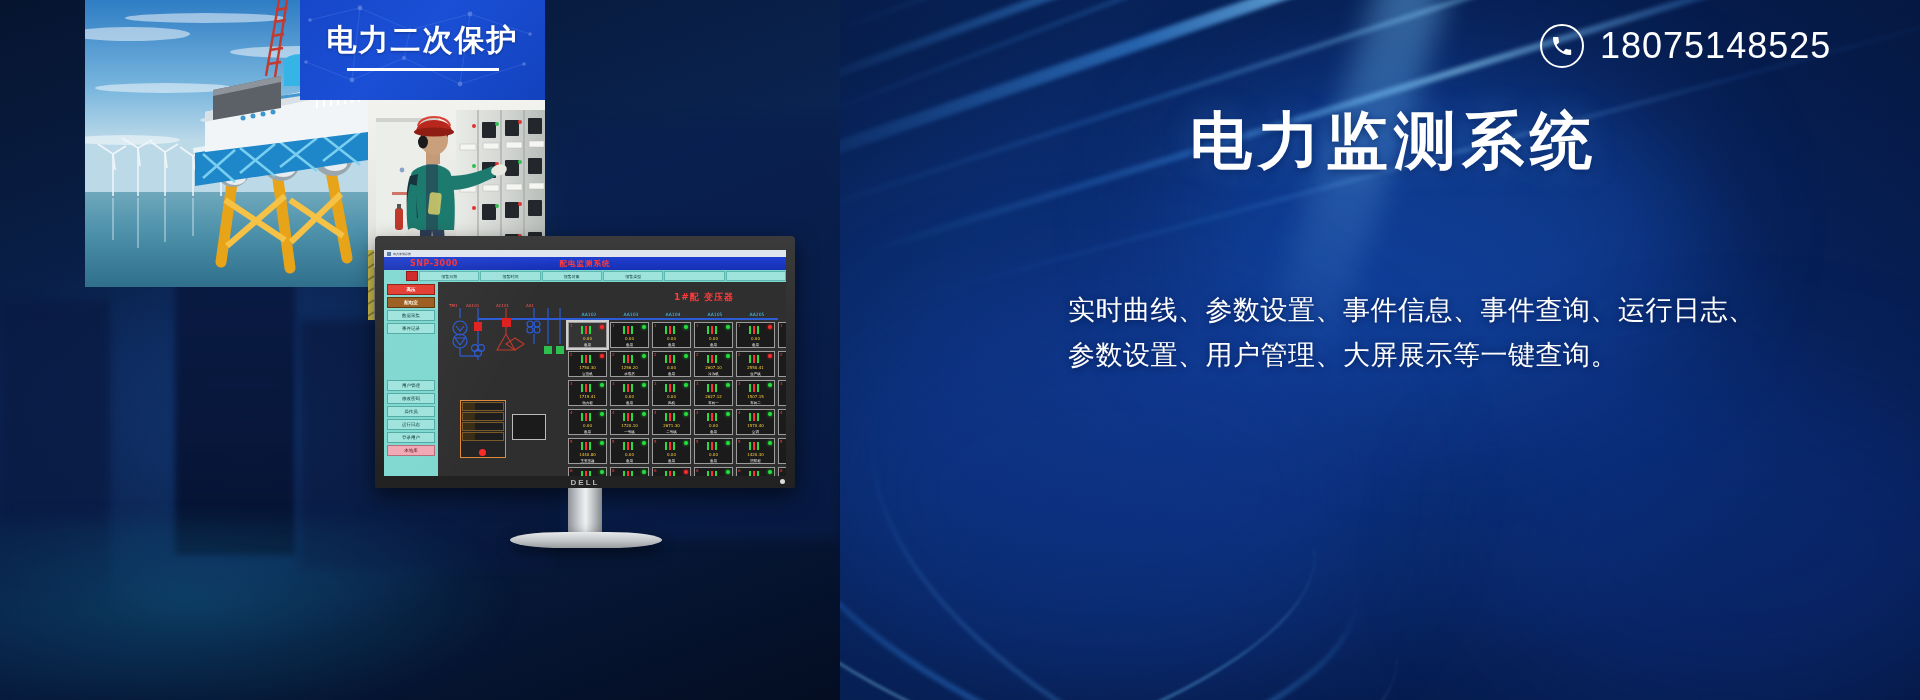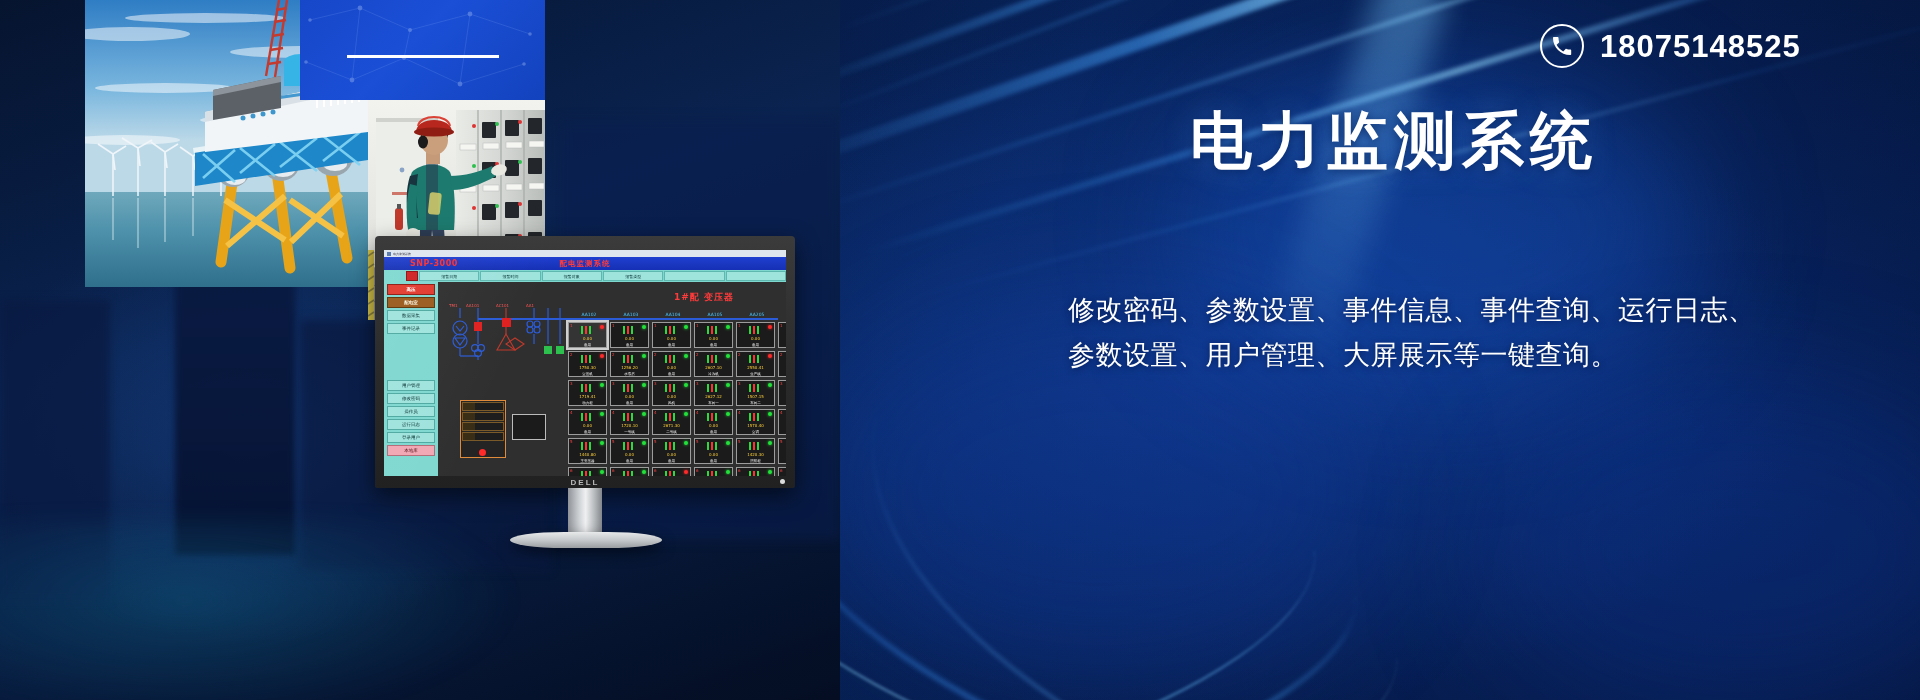--- a/index.html
+++ b/index.html
@@ -53,21 +53,21 @@
     background:#ffffff;
     display:flex; flex-direction:column; align-items:center; justify-content:center;
   }
   .lbl-white .txt { color:#111d44; font-size:25px; font-weight:bold; letter-spacing:1px; line-height:1; }
   .lbl-white .rule { width:118px; height:4px; background:#1e8fe8; margin-top:11px; }
 
   
   .phone { position:absolute; left:1540px; top:24px; display:flex; align-items:center; gap:16px; }
   .phone .ico { width:44px; height:44px; border:2.5px solid #fff; border-radius:50%;
                 display:flex; align-items:center; justify-content:center; }
-  .phone .num { color:#ffffff; font-size:31px; font-weight:bold; letter-spacing:1px; line-height:1; }
+  .phone .num { color:#ffffff; font-size:36px; font-weight:normal; letter-spacing:1px; line-height:1; }
 
   .bigtitle {
     position:absolute; left:1190px; top:104px;
     color:#ffffff; font-size:62px; font-weight:bold; letter-spacing:6px; line-height:1.18;
     text-shadow:0 2px 10px rgba(0,30,90,.75), 0 0 28px rgba(90,170,255,.35);
   }
 
   .desc { position:absolute; left:1068px; top:288px; width:800px; }
   .desc p {
     color:#ffffff; font-size:27px; line-height:45px; letter-spacing:.5px;
@@ -376,20 +376,21 @@
           <circle cx="110" cy="30" r="2"></circle>
         <circle cx="170" cy="14" r="2.4"></circle>
           <circle cx="230" cy="34" r="1.8"></circle>
         <circle cx="6" cy="62" r="1.8"></circle>
           <circle cx="52" cy="80" r="2.4"></circle>
           <circle cx="104" cy="58" r="2"></circle>
         <circle cx="160" cy="84" r="2.4"></circle>
           <circle cx="224" cy="64" r="1.8"></circle>
       </g>
     </svg>
+    <div class="txt">电力二次保护</div>
     <div class="rule"></div>
   </div>
 
   <div class="photo photo-elec">
     <svg width="177" height="220" viewBox="0 0 177 220" preserveAspectRatio="none" aria-hidden="true">
       <defs>
         <linearGradient id="wall" x1="0" y1="0" x2="0" y2="1">
           <stop offset="0%" stop-color="#f2f2ef"></stop>
             <stop offset="100%" stop-color="#dcdcd7"></stop>
         </linearGradient>
@@ -1002,17 +1003,17 @@
       <svg width="24" height="24" viewBox="0 0 24 24" fill="#ffffff" aria-hidden="true">
         <path d="M6.6 10.8c1.4 2.8 3.8 5.2 6.6 6.6l2.2-2.2c.3-.3.7-.4 1.1-.3 1.2.4 2.4.6 3.7.6.6 0 1 .4 1 1V20c0 .6-.4 1-1 1C10.6 21 3 13.4 3 4c0-.6.4-1 1-1h3.5c.6 0 1 .4 1 1 0 1.3.2 2.5.6 3.7.1.4 0 .8-.3 1.1l-2.2 2z"></path>
       </svg>
     </span>
     <span class="num">18075148525</span>
   </div>
 
   <div class="bigtitle">电力监测系统</div>
 
   <div class="desc">
-    <p>修改密码、参数设置、事件信息、事件查询、运行日志、</p>
+    <p>实时曲线、参数设置、事件信息、事件查询、运行日志、</p>
     <p>参数设置、用户管理、大屏展示等一键查询。</p>
   </div>
 
 </div>
 
 </body></html>

